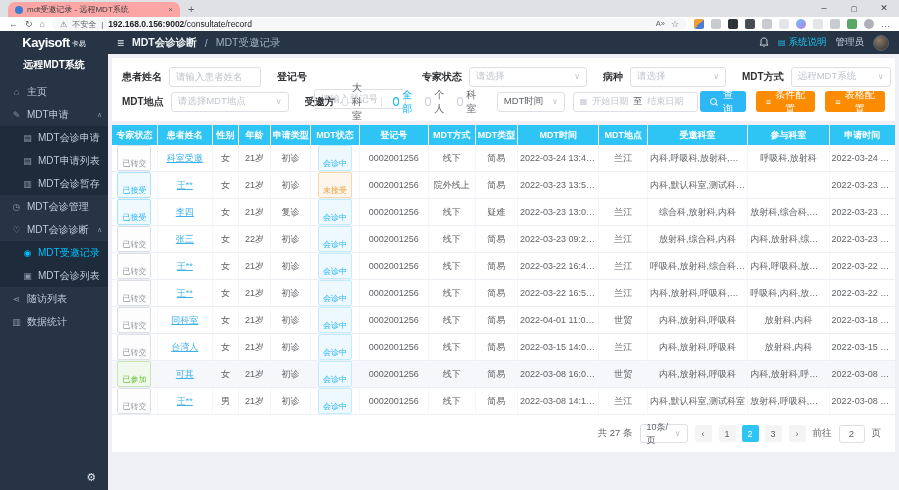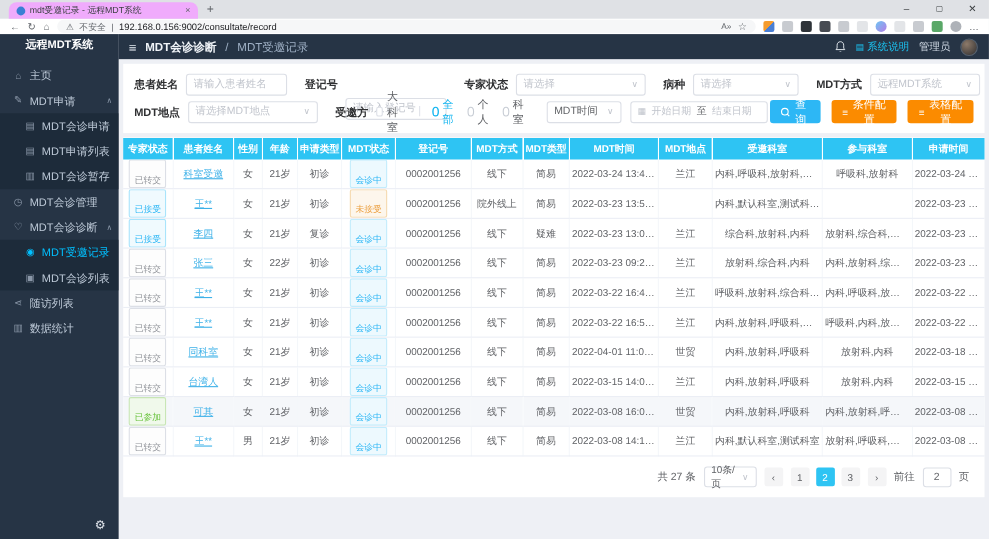--- a/index.html
+++ b/index.html
@@ -2,33 +2,33 @@
 <html><head>
 <meta charset="utf-8">
 <style>
   *{box-sizing:border-box;margin:0;padding:0}
   html,body{width:899px;height:490px}
   body{font-family:"Liberation Sans","DejaVu Sans",sans-serif;overflow:hidden;background:#eef0f5;position:relative}
 
   
   .chrome{position:absolute;top:0;left:0;width:899px;height:31px;background:#dfe1e5}
   .tabstrip{height:17px;display:flex;align-items:flex-end;padding-left:8px;position:relative}
-  .tab{display:flex;align-items:center;gap:4px;background:#f0abfc;border-radius:7px 7px 0 0;height:15px;width:172px;padding:0 7px;font-size:8px;color:#3c4043;white-space:nowrap;overflow:hidden}
+  .tab{display:flex;align-items:center;gap:4px;background:#fca5a5;border-radius:7px 7px 0 0;height:15px;width:172px;padding:0 7px;font-size:8px;color:#3c4043;white-space:nowrap;overflow:hidden}
   .tab .title{flex:1;overflow:hidden;text-overflow:ellipsis}
   .favicon{width:8px;height:8px;border-radius:50%;background:#3b7fd4;flex:0 0 auto}
   .tab-close{color:#5f6368;font-size:8px}
   .newtab{font-size:11px;color:#5f6368;margin-left:8px;line-height:15px}
   .wincontrols{position:absolute;right:0;top:0;height:17px;display:flex;align-items:center}
   .wincontrols span{width:30px;text-align:center;font-size:9px;color:#3c4043;line-height:17px}
   .navbar{height:14px;background:#fff;display:flex;align-items:center;font-size:9px;color:#5f6368;gap:7px;padding:0 9px}
   .nav-ic{font-size:9px;color:#5f6368}
   .urlpill{flex:1;display:flex;align-items:center;gap:5px;background:#f6f7f8;border-radius:7px;height:12px;padding:0 8px;color:#4d5156}
   .warn{color:#5f6368;font-size:8px}
   .urltext{color:#202124;font-size:8.5px}
-  .urltext b{font-weight:normal}
+  .urltext b{font-weight:bold}
   .pill-right{margin-left:auto;display:flex;gap:6px}
   .ext{width:10px;height:10px;border-radius:2px;background:#c8cbd0;display:inline-block}
   .ext.colorful{background:linear-gradient(135deg,#f59c2f 50%,#4a7fd4 50%)}
   .ext.dark{background:#474b52}
   .ext.dark2{background:#2e3338;position:relative}
   .ext.faded{background:#e3e5e8}
   .ext.circle{border-radius:50%;background:linear-gradient(135deg,#6cc6f2,#b57de8)}
   .ext.green{background:#5aa868}
   .profile-dot{width:10px;height:10px;border-radius:50%;background:#aeb2b8}
   .dots{font-size:9px;color:#5f6368}
@@ -155,20 +155,24 @@
     <span class="ext circle"></span>
     <span class="ext faded"></span>
     <span class="ext"></span>
     <span class="ext green"></span>
     <span class="profile-dot"></span>
     <span class="dots">…</span>
   </div>
 </div>
 
 <div class="sidebar">
+  <div class="logo-row">
+    <span class="logo-main">Kayisoft</span>
+    <span class="logo-suffix">卡易</span>
+  </div>
   <div class="sys-title">远程MDT系统</div>
   <div class="menu">
       <div class="menu-item">
         <span class="mi">⌂</span>
         <span>主页</span>
       </div>
       <div class="menu-item">
         <span class="mi">✎</span>
         <span>MDT申请</span>
         <span class="arrow">∧</span>

